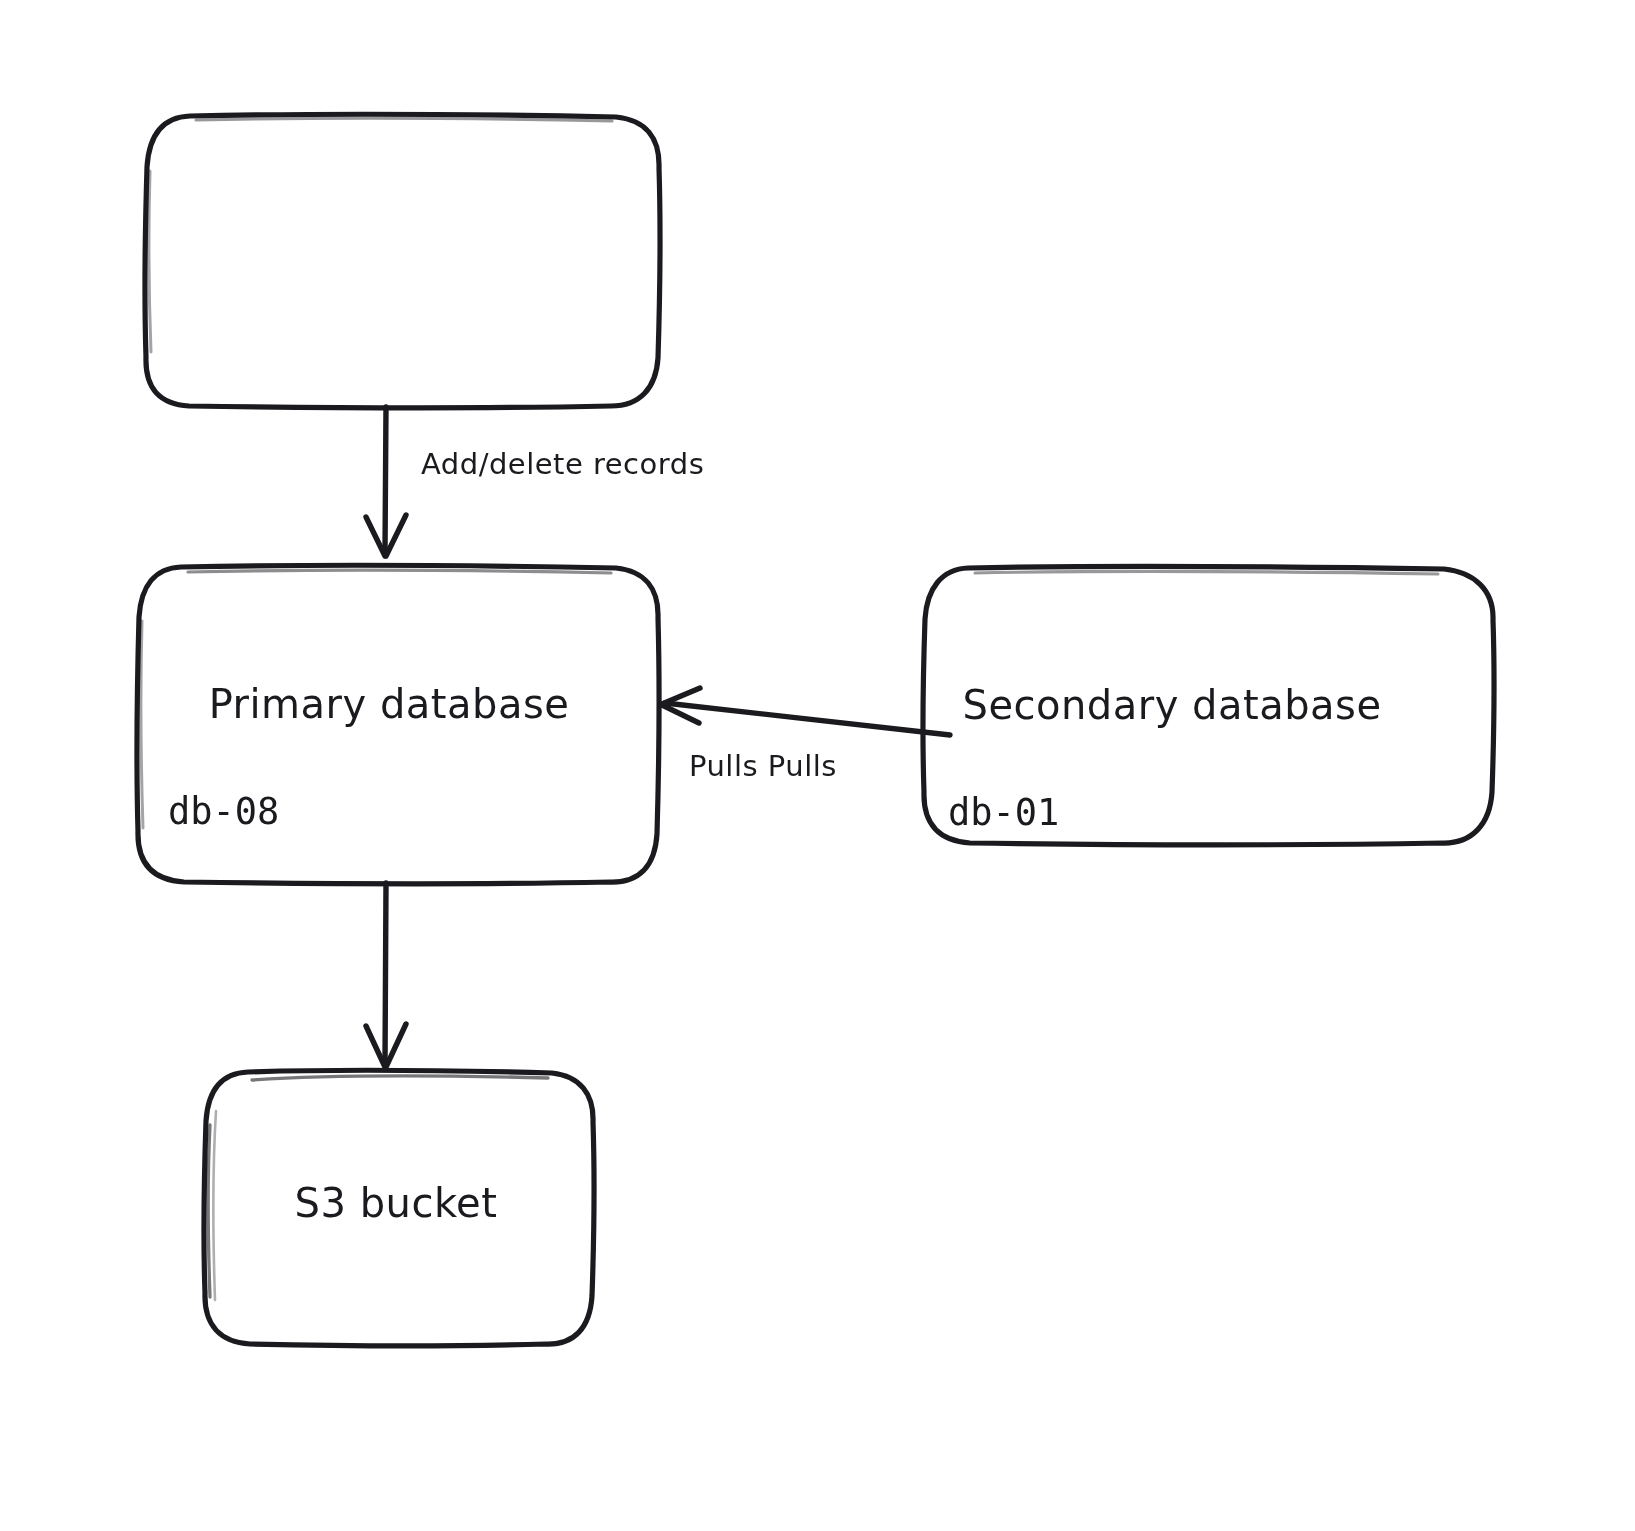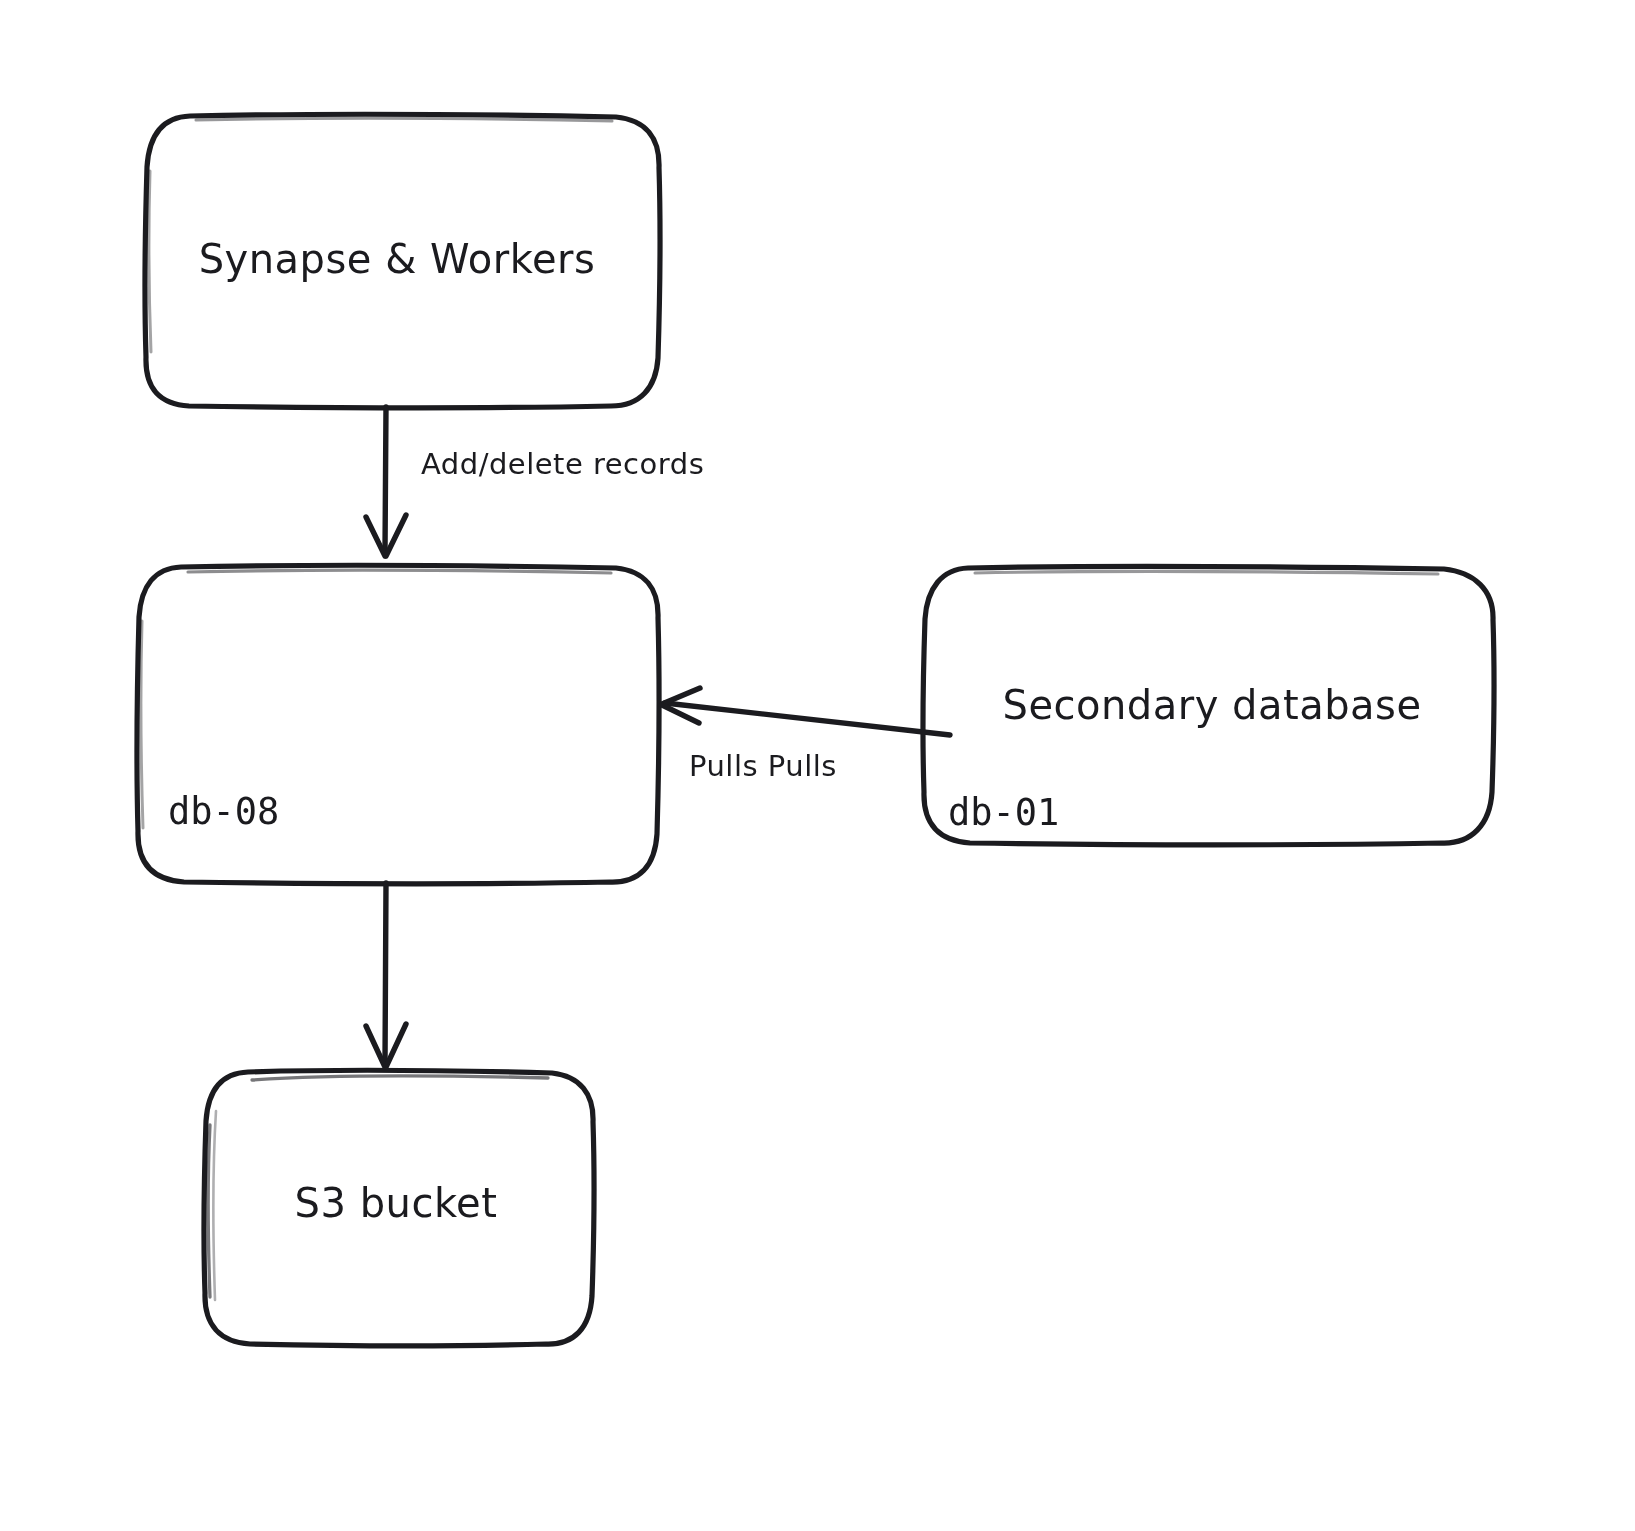--- a/index.html
+++ b/index.html
@@ -111,25 +111,25 @@
 
       <g>
         <path d="M386 883 L 385 1063" stroke-width="5.4"></path>
         <path d="M366 1026 L 385 1067" stroke-width="5.4"></path>
         <path d="M406 1024 L 386 1067" stroke-width="5.4"></path>
       </g>
 
     </g>
   </svg>
 
-  <div class="node-label" style="left:397px; top:259px;">Synapse &amp; Workers</div>
 
+  <div class="node-label" style="left:389px; top:704px;">Primary database</div>
   <div class="node-sublabel" style="left:168px; top:811px;">db-08</div>
 
-  <div class="node-label" style="left:1212px; top:705px;">Secondary database</div>
+  <div class="node-label" style="left:1172px; top:705px;">Secondary database</div>
   <div class="node-sublabel" style="left:948px; top:812px;">db-01</div>
 
   <div class="node-label" style="left:396px; top:1203px;">S3 bucket</div>
 
   <div class="edge-label" style="left:421px; top:464px;">Add/delete records</div>
 
   <div class="edge-label" style="left:689px; top:766px;">Pulls Pulls</div>
 
 
 </div>

